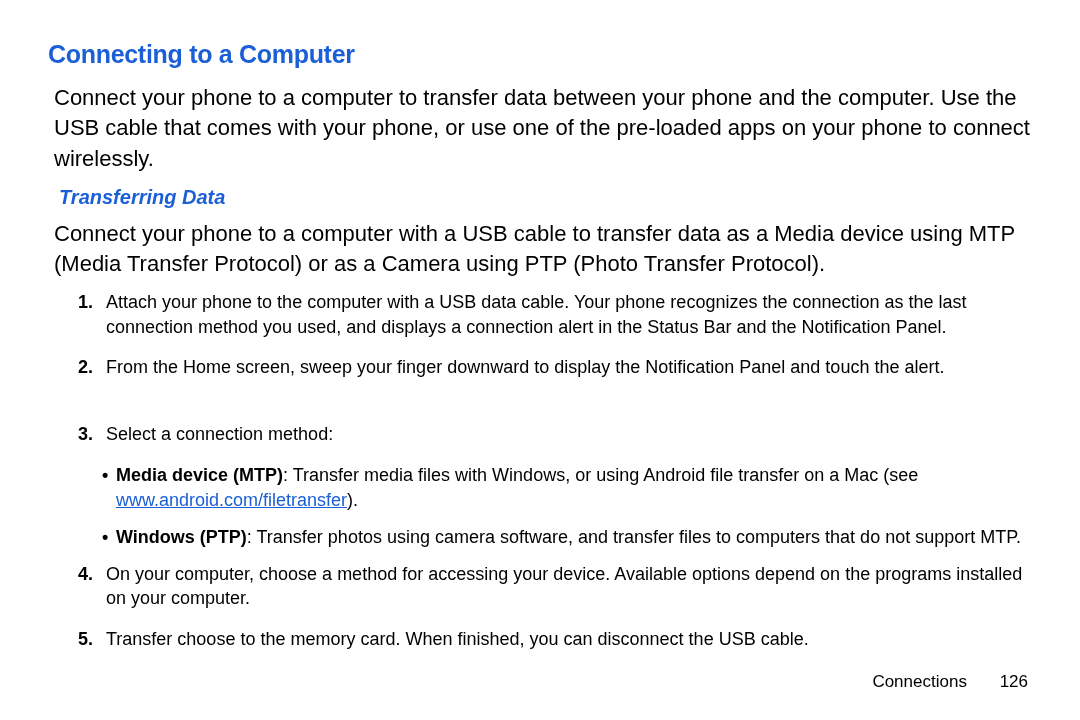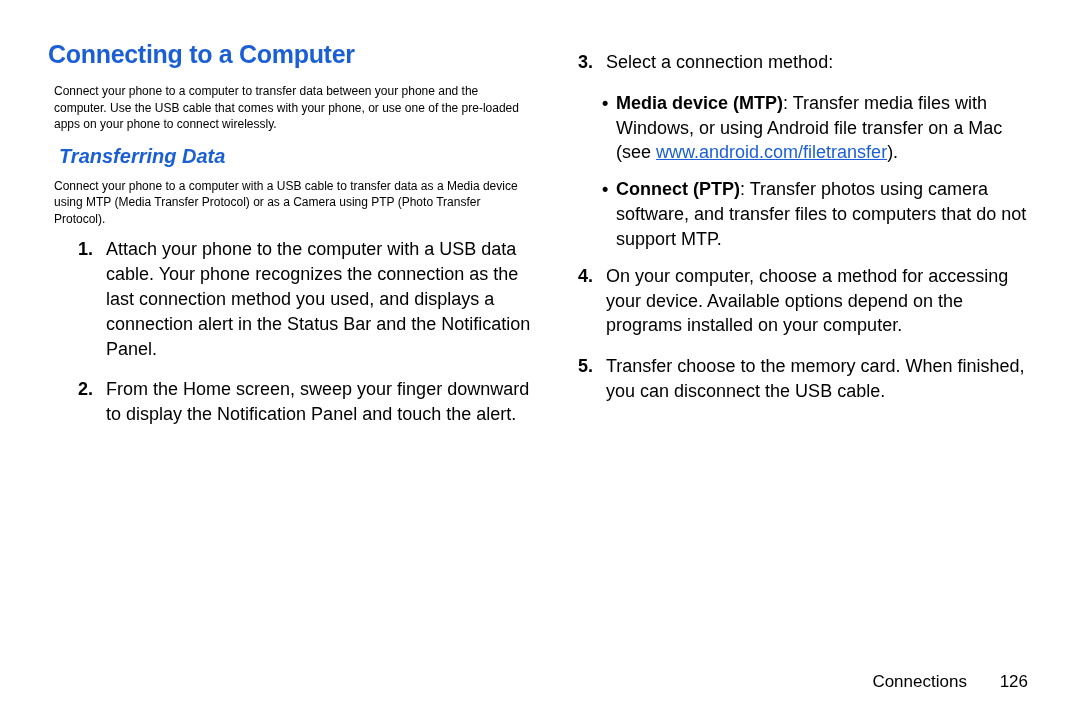--- a/index.html
+++ b/index.html
@@ -11,20 +11,21 @@
       font-size: 18px;
       color: #000000;
       position: relative;
       overflow: hidden;
     }
     .page {
       display: flex;
       padding: 40px 48px 40px 48px;
       gap: 16px;
       height: 100%;
+      flex-direction: column;
     }
     .col {
       flex: 1;
       min-width: 0;
     }
     .col-left {
       flex-basis: 50%;
     }
     .col-right {
       flex-basis: 50%;
@@ -41,21 +42,21 @@
       font-family: Arial, Helvetica, sans-serif;
       font-weight: 700;
       font-style: italic;
       font-size: 20px;
       color: #1a5fd6;
       margin-top: 12px;
       margin-bottom: 10px;
       margin-left: 11px;
     }
     p.body {
-      font-size: 12px;
+      font-size: 22px;
       line-height: 1.38;
       margin-bottom: 10px;
       color: #000;
       padding-left: 6px;
     }
     ol.steps {
       list-style: none;
       counter-reset: step;
       margin-left: 30px;
       margin-top: 10px;
@@ -139,21 +140,21 @@
           <span class="num">3.</span>
           <span>Select a connection method:</span>
         </li>
       </ol>
 
       <ul class="bullets">
         <li class="bullet">
           <span class="bold">Media device (MTP)</span><span>: Transfer media files with Windows, or using Android file transfer on a Mac (see </span><a class="inline-link">www.android.com/filetransfer</a><span>).</span>
         </li>
         <li class="bullet">
-          <span class="bold">Connect (PTP)</span><span>: Transfer photos using camera software, and transfer files to computers that do not support MTP.</span>
+          <span class="bold">Windows (PTP)</span><span>: Transfer photos using camera software, and transfer files to computers that do not support MTP.</span>
         </li>
       </ul>
 
       <ol class="steps">
         <li class="step">
           <span class="num">4.</span>
           <span>On your computer, choose a method for accessing your device. Available options depend on the programs installed on your computer.</span>
         </li>
         <li class="step">
           <span class="num">5.</span>

